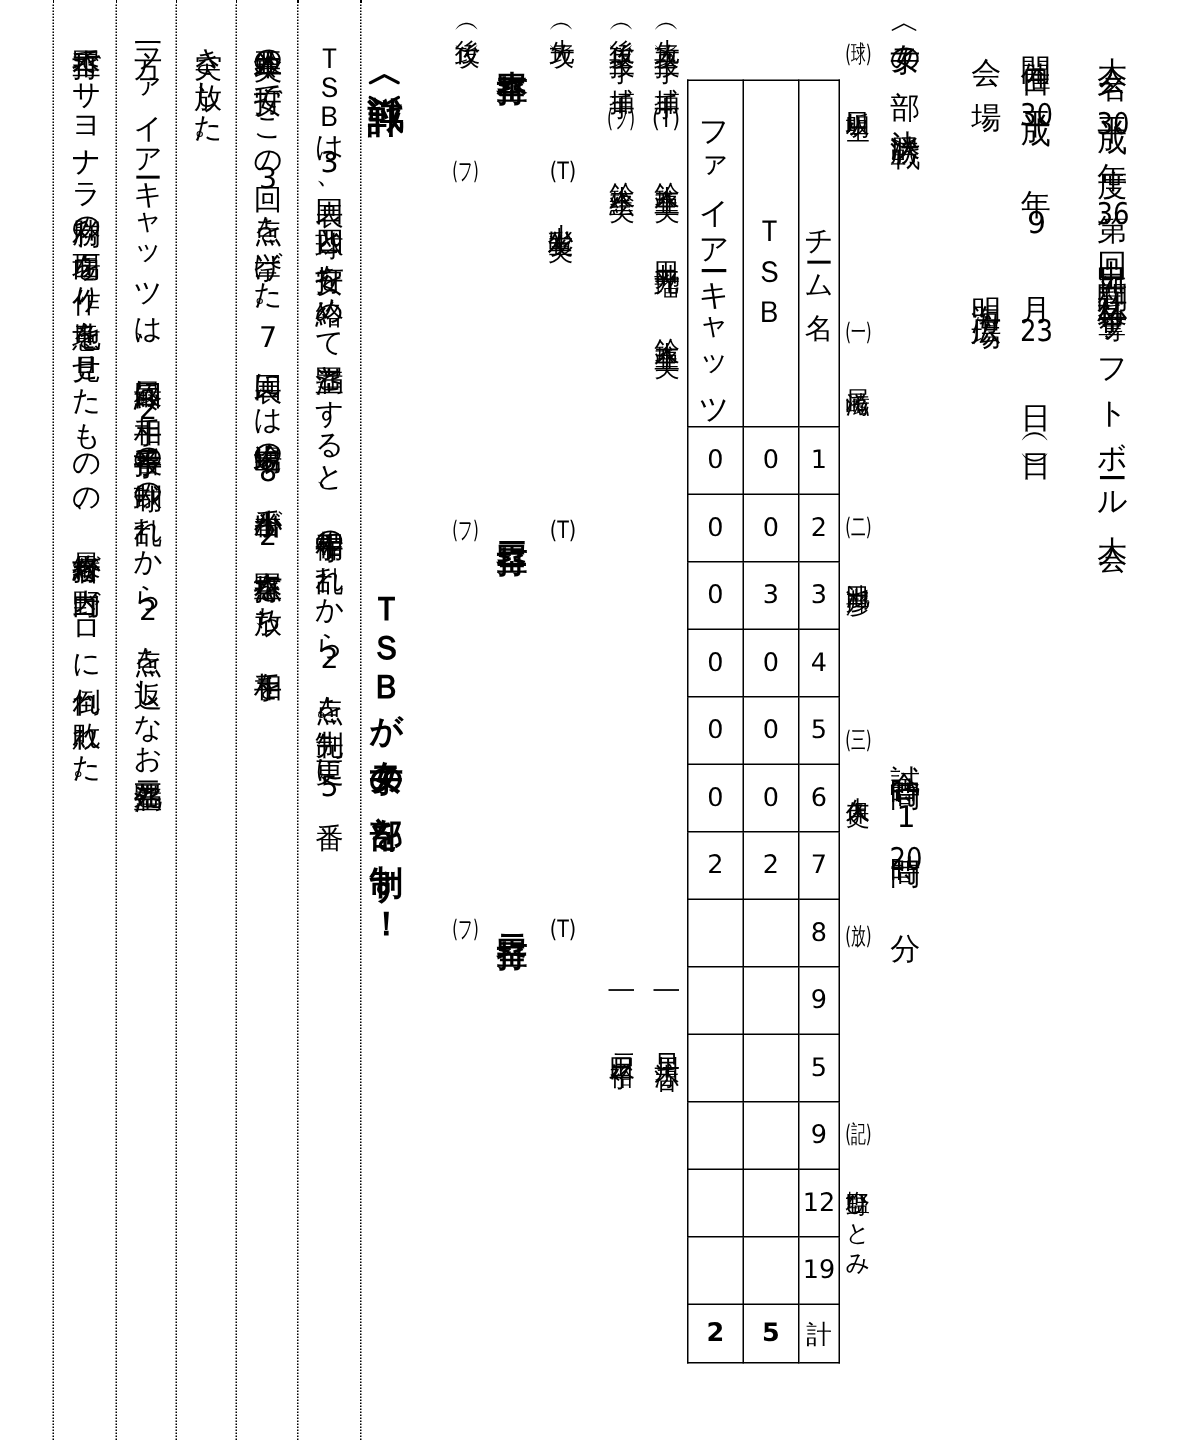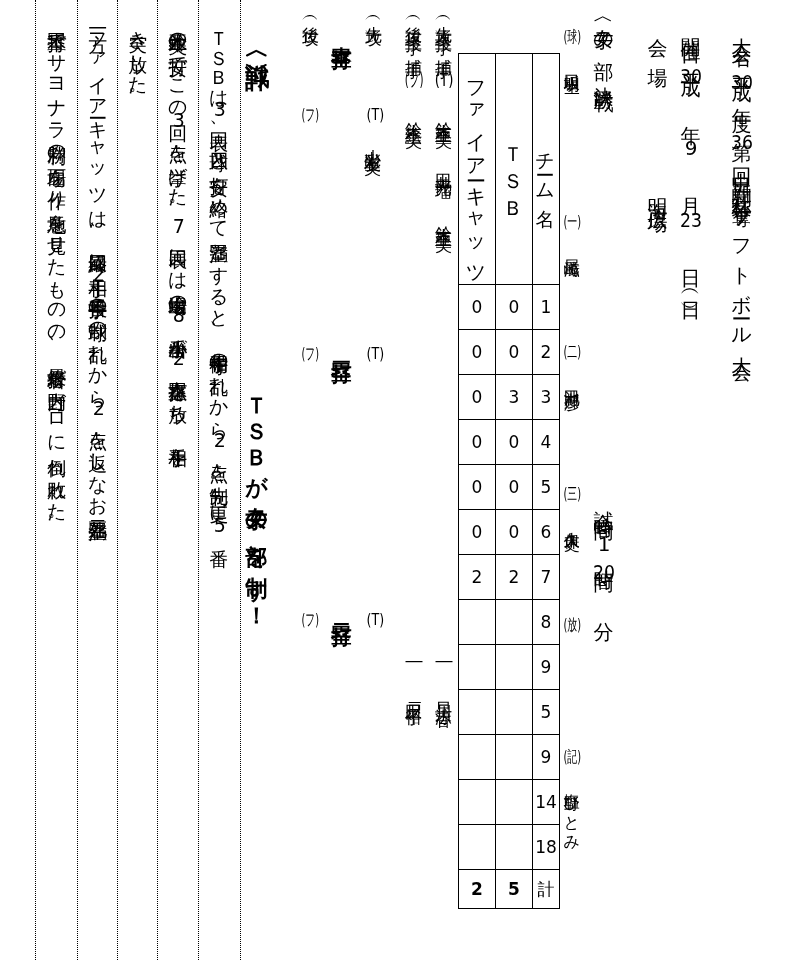--- a/index.html
+++ b/index.html
@@ -134,26 +134,26 @@
             <td class="w3 inn-num">5</td>
           </tr>
           <tr class="inning">
             <td class="w1 score"></td>
             <td class="w2 score"></td>
             <td class="w3 inn-num">9</td>
           </tr>
           <tr class="inning">
             <td class="w1 score"></td>
             <td class="w2 score"></td>
-            <td class="w3 inn-num">14</td>
-          </tr>
-          <tr class="inning">
-            <td class="w1 score"></td>
-            <td class="w2 score"></td>
-            <td class="w3 inn-num">18</td>
+            <td class="w3 inn-num">12</td>
+          </tr>
+          <tr class="inning">
+            <td class="w1 score"></td>
+            <td class="w2 score"></td>
+            <td class="w3 inn-num">19</td>
           </tr>
           <tr class="total">
             <td class="w1 score">2</td>
             <td class="w2 score">5</td>
             <td class="w3 total-label">計</td>
           </tr>
         </tbody>
       </table>
     </div>
 

